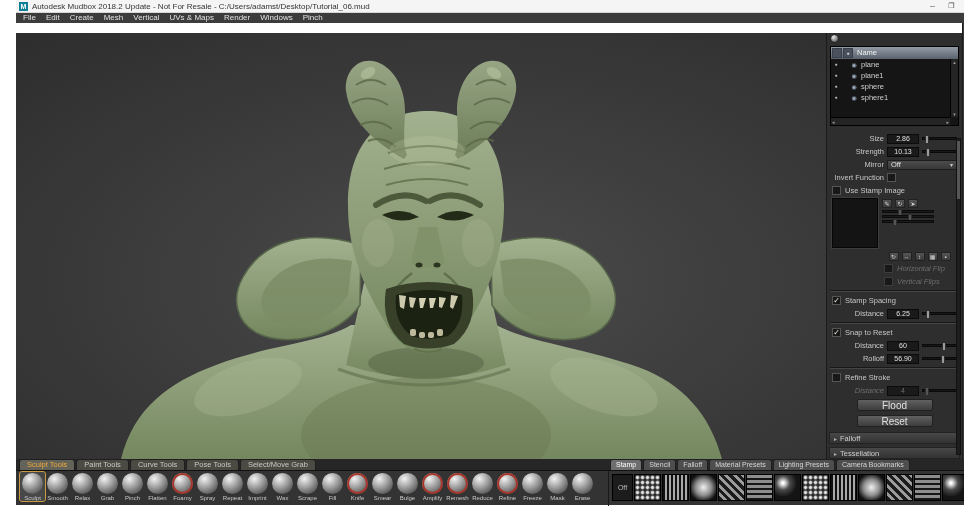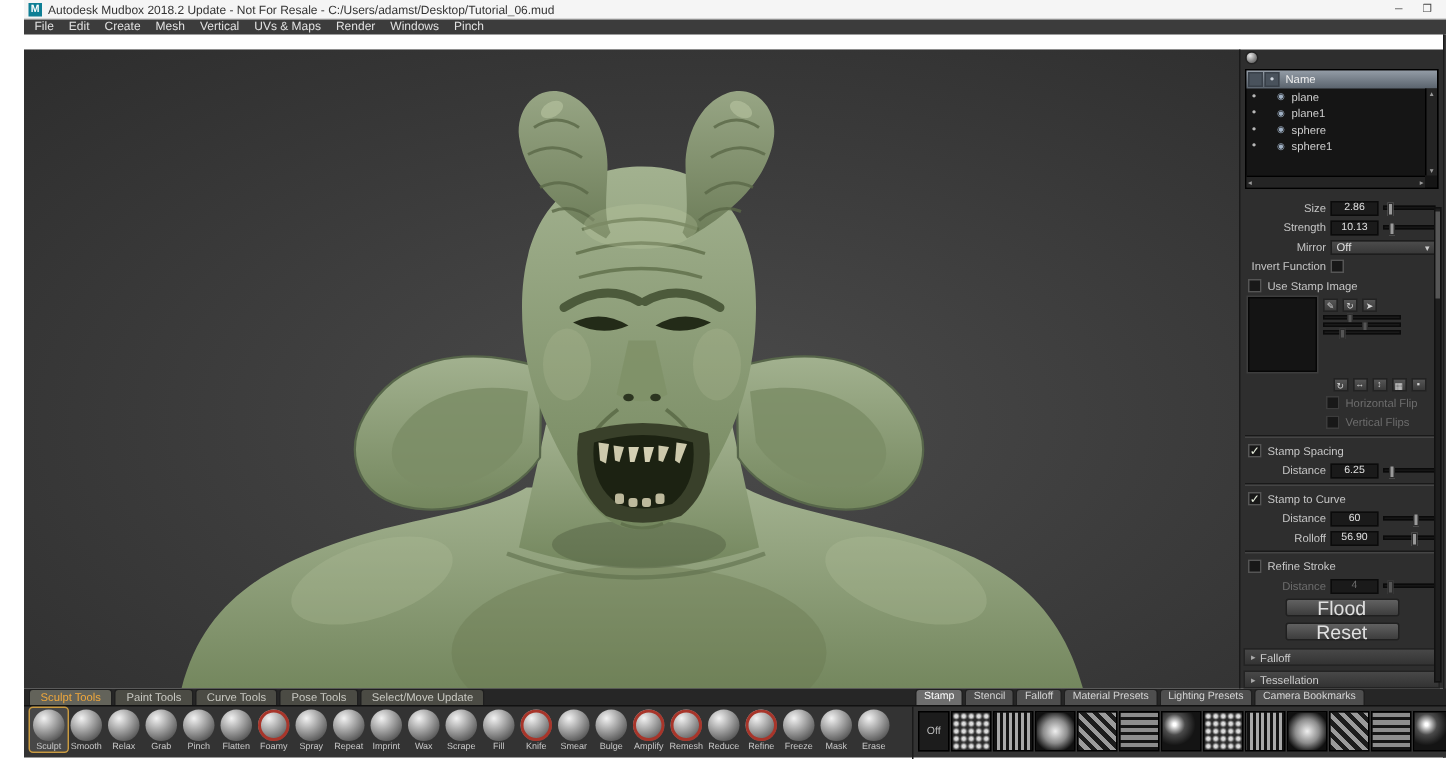--- a/index.html
+++ b/index.html
@@ -46,21 +46,21 @@
   .obj-ico{width:10px;text-align:center;font-size:6px;color:#9fb0c4;margin-left:8px;}
   .obj-name{padding-left:2px;font-size:7.5px;}
   .obj-hscroll{position:absolute;left:0;right:8px;bottom:0;height:8px;background:#242424;border-top:1px solid #000;display:flex;justify-content:space-between;align-items:center;}
   .obj-vscroll{position:absolute;top:12px;right:0;bottom:8px;width:8px;background:#242424;border-left:1px solid #000;display:flex;flex-direction:column;justify-content:space-between;align-items:center;}
   .scr-arrow{font-size:5px;color:#9a9a9a;padding:0 1px;}
 
   
   .props{flex:1;display:flex;flex-direction:column;margin-top:6px;}
   .prow{display:flex;align-items:center;height:13px;padding:0 5px;gap:3px;}
   .plabel{width:52px;text-align:right;color:#c6c6c6;white-space:nowrap;}
-  .plabel.dim,.clabel.dim{color:#6d6d6d;}
+  .plabel.dim,.clabel.dim{color:#6d6d6d;font-style:italic;}
   .pval{width:32px;height:10px;background:#1a1a1a;border:1px solid #0b0b0b;color:#e0e0e0;font-size:7px;display:flex;align-items:center;justify-content:center;}
   .pval.dim{color:#6d6d6d;}
   .pslider{flex:1;height:3px;background:#161616;border:1px solid #0a0a0a;position:relative;}
   .phandle{position:absolute;top:-3px;width:4px;height:9px;background:#9a9a9a;border:1px solid #2e2e2e;}
   .pslider.dim .phandle{background:#555;}
   .pdrop{flex:1;height:10px;background:linear-gradient(#4c4c4c,#383838);border:1px solid #1d1d1d;display:flex;align-items:center;}
   .pdrop .val{flex:1;padding-left:3px;color:#e0e0e0;}
   .pdrop .arrow{width:9px;font-size:6px;color:#ccc;text-align:center;}
   .cb{width:9px;height:9px;background:#181818;border:1px solid #555;display:flex;align-items:center;justify-content:center;flex:0 0 auto;}
   .cb i{font-style:normal;font-size:8px;color:#e9f0df;line-height:8px;}
@@ -72,21 +72,21 @@
   
   .stamp-area{display:flex;margin:1px 5px;gap:4px;height:52px;}
   .stamp-preview{width:46px;height:50px;background:#141414;border:1px solid #060606;outline:1px solid #3d3d3d;}
   .stamp-right{flex:1;display:flex;flex-direction:column;gap:2px;padding-top:1px;}
   .mini-row{display:flex;gap:3px;align-items:center;}
   .mini-btn{min-width:10px;height:9px;background:linear-gradient(#565656,#3a3a3a);border:1px solid #222;color:#d5d5d5;font-size:6px;display:flex;align-items:center;justify-content:center;padding:0 1px;}
   .mini-slider{width:52px;height:3px;background:#1a1a1a;border:1px solid #0b0b0b;position:relative;}
   .mini-slider .phandle{height:7px;top:-2px;background:#555;}
   .stamp-btnrow{display:flex;justify-content:center;gap:3px;height:11px;align-items:center;margin-left:50px;}
 
-  .pbtn{width:76px;height:12px;margin:2px auto;background:linear-gradient(#616161,#3d3d3d);border:1px solid #202020;color:#e0e0e0;font-size:13px;display:flex;align-items:center;justify-content:center;border-radius:2px;}
+  .pbtn{width:76px;height:12px;margin:2px auto;background:linear-gradient(#616161,#3d3d3d);border:1px solid #202020;color:#e0e0e0;font-size:10px;display:flex;align-items:center;justify-content:center;border-radius:2px;}
   .psec{height:12px;background:linear-gradient(#484848,#333333);border:1px solid #232323;display:flex;align-items:center;gap:3px;padding:0 4px;margin:3px 2px 0 2px;color:#cccccc;}
   .psec .sarrow{font-size:6px;color:#aaa;}
 
   
   .edgestrip{position:absolute;left:946px;top:23px;width:18px;height:482px;background:#3a3a3a;border-left:1px solid #1c1c1c;display:flex;flex-direction:column;align-items:center;padding-top:3px;gap:3px;}
   .edge-tab{writing-mode:vertical-rl;font-size:7px;color:#222;background:#cbcbcb;border:1px solid #8f8f8f;border-radius:0 3px 3px 0;padding:4px 1px;}
 
   
   .bottomtabs{position:absolute;left:0;top:459px;width:964px;height:11px;background:#262626;display:flex;align-items:flex-end;padding-left:3px;}
   .ttab{font-size:7.5px;color:#c9c9c2;background:#4b4b44;padding:0 7px;line-height:10px;border:1px solid #1f1f1f;border-bottom:none;border-radius:3px 3px 0 0;margin-right:1px;white-space:nowrap;}
@@ -346,21 +346,21 @@
         <span class="pslider">
             <span class="phandle" style="left:8%"></span>
           </span>
       </div>
 
       <div class="pdivider"></div>
       <div class="crow">
         <span class="cb">
             <i>✓</i>
           </span>
-        <span class="clabel">Stamp to Curve</span>
+        <span class="clabel">Snap to Reset</span>
       </div>
       <div class="prow">
         <span class="plabel">Distance</span>
         <span class="pval">60</span>
         <span class="pslider">
             <span class="phandle" style="left:58%"></span>
           </span>
       </div>
       <div class="prow">
         <span class="plabel">Rolloff</span>
@@ -404,21 +404,21 @@
       <span class="edge-tab">Layers</span>
       <span class="edge-tab">Object List</span>
     </div>
 
   <div class="bottomtabs">
     <span id="tooltabs" style="display:flex;align-items:flex-start">
         <span class="ttab active">Sculpt Tools</span>
         <span class="ttab">Paint Tools</span>
         <span class="ttab">Curve Tools</span>
         <span class="ttab">Pose Tools</span>
-        <span class="ttab">Select/Move Update</span>
+        <span class="ttab">Select/Move Grab</span>
       </span>
     <span class="traytabs" id="traytabs">
         <span class="ttab small active">Stamp</span>
         <span class="ttab small">Stencil</span>
         <span class="ttab small">Falloff</span>
         <span class="ttab small">Material Presets</span>
         <span class="ttab small">Lighting Presets</span>
         <span class="ttab small">Camera Bookmarks</span>
       </span>
   </div>

